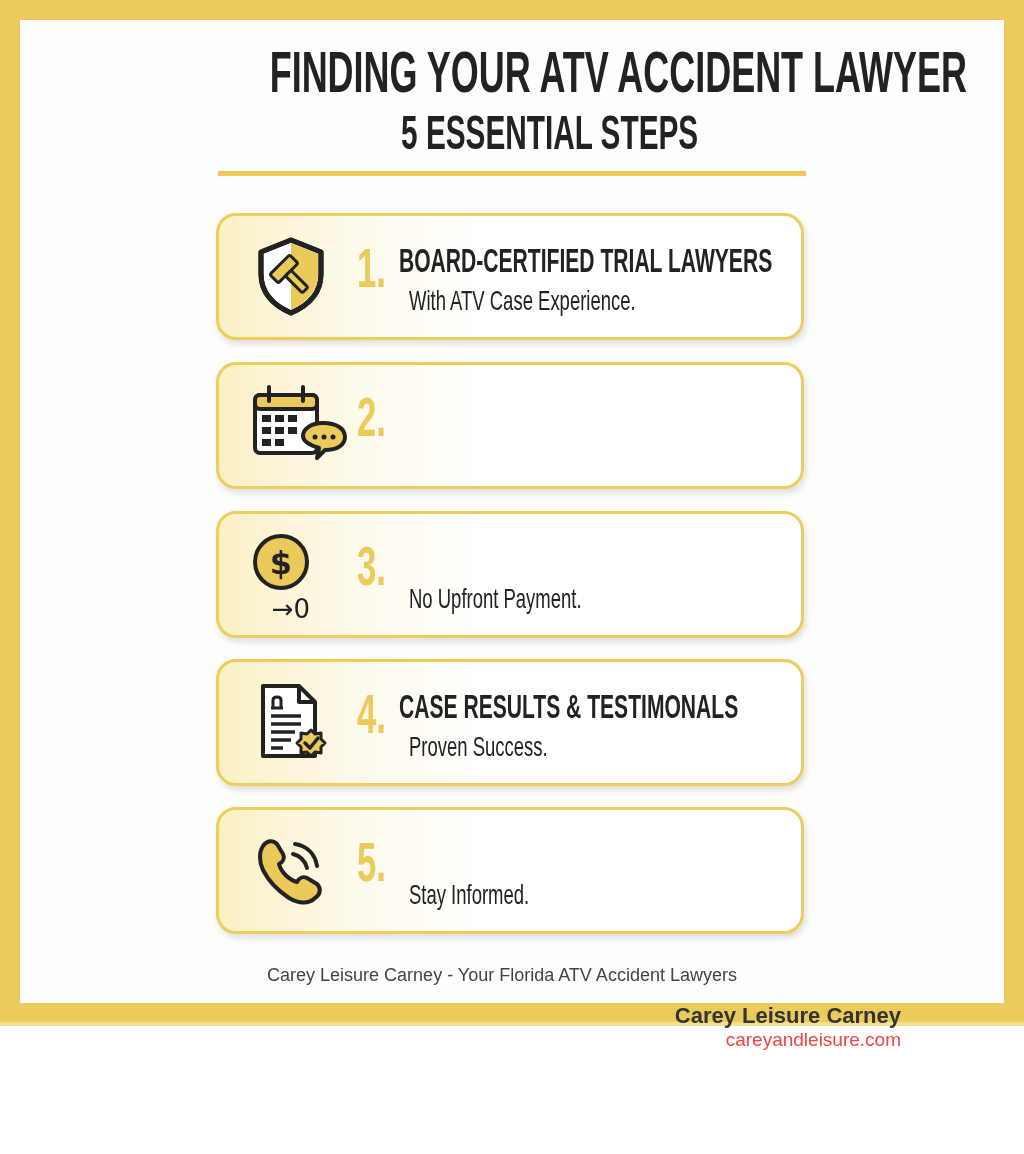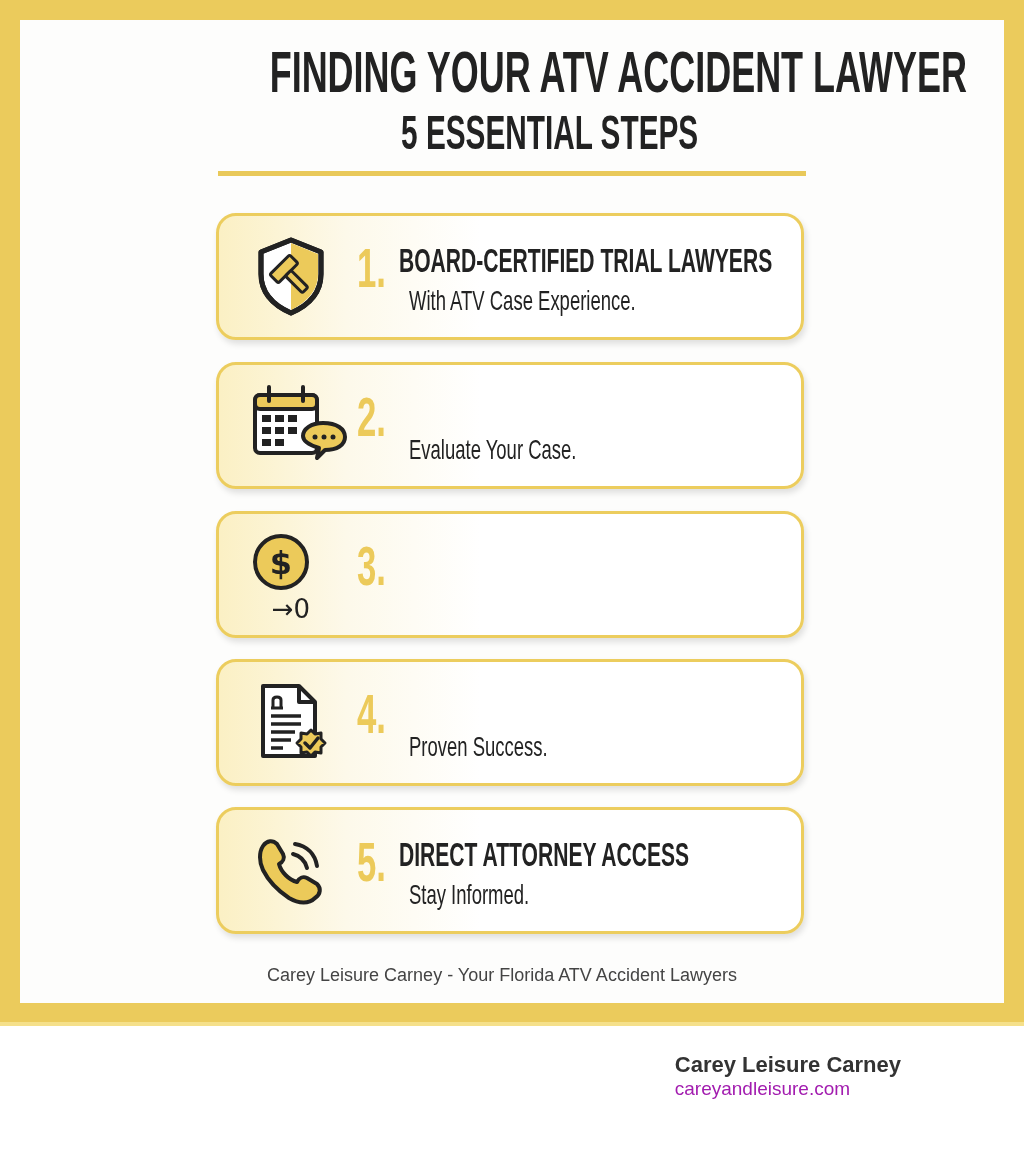--- a/index.html
+++ b/index.html
@@ -16,23 +16,23 @@
           background: linear-gradient(90deg, #fbf0c4 0%, #fdf9ea 22%, #ffffff 45%, #ffffff 100%);
           box-shadow: 2px 4px 6px rgba(0,0,0,0.12); box-sizing: border-box; }
   .card .icon { position: absolute; left: 30px; top: 18px; width: 84px; height: 84px; }
   .card .num { position: absolute; left: 138px; top: 22px; font-size: 56px; line-height: 60px; font-weight: bold; color: #ecca5a; }
   .card .num span { display: inline-block; transform: scaleX(0.62); transform-origin: left; }
   .card .head { position: absolute; left: 180px; top: 24px; font-size: 34px; line-height: 40px; font-weight: bold; color: #222; white-space: nowrap; }
   .card .head span { display: inline-block; transform: scaleX(0.62); transform-origin: left; }
   .card .sub { position: absolute; left: 180px; top: 68px; font-size: 28px; line-height: 34px; color: #222; white-space: nowrap; margin-left: 10px; }
   .card .sub span { display: inline-block; transform: scaleX(0.66); transform-origin: left; }
   .footer-line { position: absolute; left: 0; top: 965px; width: 1004px; text-align: center; font-size: 18px; color: #444; }
-  .brand { position: absolute; right: 123px; top: 1052px; }
+  .brand { position: absolute; right: 123px; top: 1003px; text-align: right; }
   .brand-name { font-size: 22px; font-weight: bold; color: #333; line-height: 26px; }
-  .brand-url { font-size: 19px; color: #a21caf; line-height: 22px; }
+  .brand-url { font-size: 19px; color: #ef4444; line-height: 22px; }
 </style>
 </head>
 <body>
 
 <div class="frame"></div>
 <div class="frame-bottom-edge"></div>
 <div class="inner"></div>
 
 <div class="title t1"><span>FINDING YOUR ATV ACCIDENT LAWYER</span></div>
 <div class="title t2"><span>5 ESSENTIAL STEPS</span></div>
@@ -72,63 +72,63 @@
         <rect x="13" y="56" width="9" height="7"></rect>
           <rect x="26" y="56" width="9" height="7"></rect>
       </g>
       <path d="M74 40 C88 40 96 46 96 54 C96 62 88 67 76 67 L68 75 L70 65 C60 62 54 58 54 53 C54 46 62 40 74 40 Z" fill="#ecca5a" stroke="#222" stroke-width="4" stroke-linejoin="round"></path>
       <circle cx="66" cy="54" r="2.5" fill="#222"></circle>
         <circle cx="75" cy="54" r="2.5" fill="#222"></circle>
         <circle cx="84" cy="54" r="2.5" fill="#222"></circle>
     </svg>
   </div>
   <div class="num"><span>2.</span></div>
-  <div class="sub"><span>Evaluate Your Case.</span></div>
 </div>
 
 <div class="card" style="top:511px;">
   <div class="icon">
     <svg viewBox="0 0 84 90" width="84" height="90">
       <circle cx="32" cy="30" r="26" fill="#ecca5a" stroke="#222" stroke-width="4"></circle>
       <text x="32" y="42" text-anchor="middle" font-family="DejaVu Sans, sans-serif" font-size="32" font-weight="bold" fill="#222">$</text>
       <text x="42" y="86" text-anchor="middle" font-family="DejaVu Sans, sans-serif" font-size="26" fill="#222">→0</text>
     </svg>
   </div>
   <div class="num"><span>3.</span></div>
+  <div class="sub"><span>No Upfront Payment.</span></div>
 </div>
 
 <div class="card" style="top:659px;">
   <div class="icon">
     <svg viewBox="0 0 84 84" width="84" height="84">
       <path d="M14 6 H50 L66 22 V76 H14 Z" fill="#fff" stroke="#222" stroke-width="4" stroke-linejoin="round"></path>
       <path d="M50 6 V22 H66" fill="none" stroke="#222" stroke-width="4" stroke-linejoin="round"></path>
       <path d="M24 28 V20 C24 16 32 16 32 20 V28 Z M22 28 H34" fill="none" stroke="#222" stroke-width="3"></path>
       <line x1="22" y1="36" x2="52" y2="36" stroke="#222" stroke-width="3.5"></line>
       <line x1="22" y1="44" x2="52" y2="44" stroke="#222" stroke-width="3.5"></line>
       <line x1="22" y1="52" x2="46" y2="52" stroke="#222" stroke-width="3.5"></line>
       <line x1="22" y1="60" x2="42" y2="60" stroke="#222" stroke-width="3.5"></line>
       <line x1="22" y1="68" x2="34" y2="68" stroke="#222" stroke-width="3.5"></line>
       <path d="M62 50 L66 54 L72 53 L72 59 L76 63 L72 67 L72 73 L66 72 L62 76 L58 72 L52 73 L52 67 L48 63 L52 59 L52 53 L58 54 Z" fill="#ecca5a" stroke="#222" stroke-width="3" stroke-linejoin="round"></path>
       <path d="M56 63 L61 68 L69 58" fill="none" stroke="#222" stroke-width="3.5" stroke-linecap="round" stroke-linejoin="round"></path>
     </svg>
   </div>
   <div class="num"><span>4.</span></div>
+  <div class="head"><span>CASE RESULTS &amp; TESTIMONALS</span></div>
   <div class="sub"><span>Proven Success.</span></div>
 </div>
 
 <div class="card" style="top:807px;">
   <div class="icon">
     <svg viewBox="0 0 84 84" width="84" height="84">
       <path d="M14 18 C18 12 24 12 28 16 L34 26 C36 30 34 34 30 36 C32 44 40 52 48 54 C50 50 54 48 58 50 L68 56 C72 60 72 66 66 70 C60 76 50 76 40 70 C28 62 20 54 14 42 C10 34 10 24 14 18 Z" fill="#ecca5a" stroke="#222" stroke-width="4" stroke-linejoin="round"></path>
       <path d="M46 16 C58 18 66 26 68 38" fill="none" stroke="#222" stroke-width="4" stroke-linecap="round"></path>
       <path d="M44 26 C52 28 56 32 58 40" fill="none" stroke="#222" stroke-width="4" stroke-linecap="round"></path>
     </svg>
   </div>
   <div class="num"><span>5.</span></div>
-  <div class="head"><span>DIRECT ATTORNEY ACCESS</span></div>
   <div class="sub"><span>Stay Informed.</span></div>
 </div>
 
 <div class="footer-line">Carey Leisure Carney - Your Florida ATV Accident Lawyers</div>
 
 <div class="brand">
   <div class="brand-name">Carey Leisure Carney</div>
   <div class="brand-url">careyandleisure.com</div>
 </div>
 

